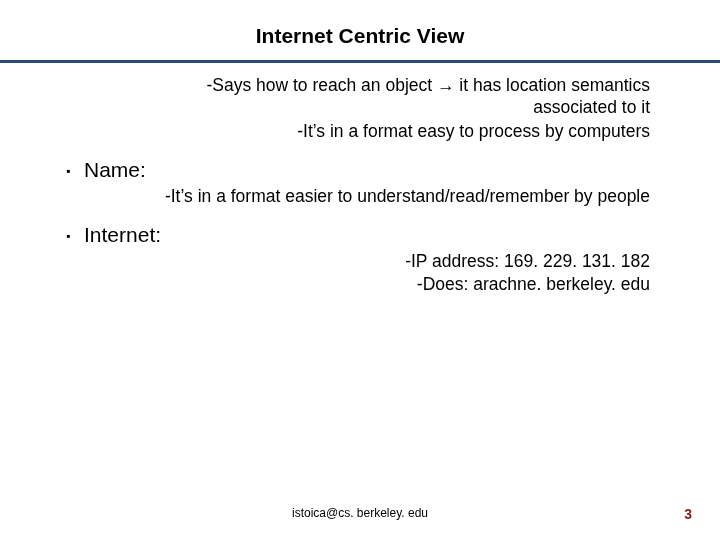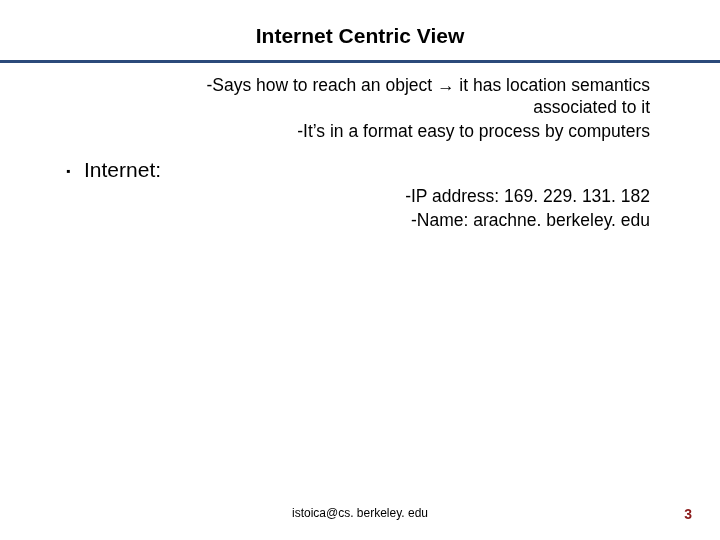--- a/index.html
+++ b/index.html
@@ -85,29 +85,33 @@
   <div class="title">Internet Centric View</div>
   <hr class="rule">
 
   <div class="content">
 
     <div class="l2-group">
       <div class="l2"><span class="dash">-</span><span>Says how to reach an object → it has location semantics associated to it</span></div>
       <div class="l2"><span class="dash">-</span><span>It’s in a format easy to process by computers</span></div>
     </div>
 
+    <div class="l1">
+      <span class="bullet">▪</span><span>Name:</span>
+    </div>
     <div class="l2-group">
+      <div class="l2"><span class="dash">-</span><span>It’s in a format easier to understand/read/remember by people</span></div>
     </div>
 
     <div class="l1">
       <span class="bullet">▪</span><span>Internet:</span>
     </div>
     <div class="l2-group">
       <div class="l2"><span class="dash">-</span><span>IP address: 169. 229. 131. 182</span></div>
-      <div class="l2"><span class="dash">-</span><span>Name: arachne. berkeley. edu</span></div>
+      <div class="l2"><span class="dash">-</span><span>Does: arachne. berkeley. edu</span></div>
     </div>
 
   </div>
 
   <div class="footer-center">istoica@cs. berkeley. edu</div>
   <div class="footer-right">3</div>
 
 </div>
 
 </body></html>

